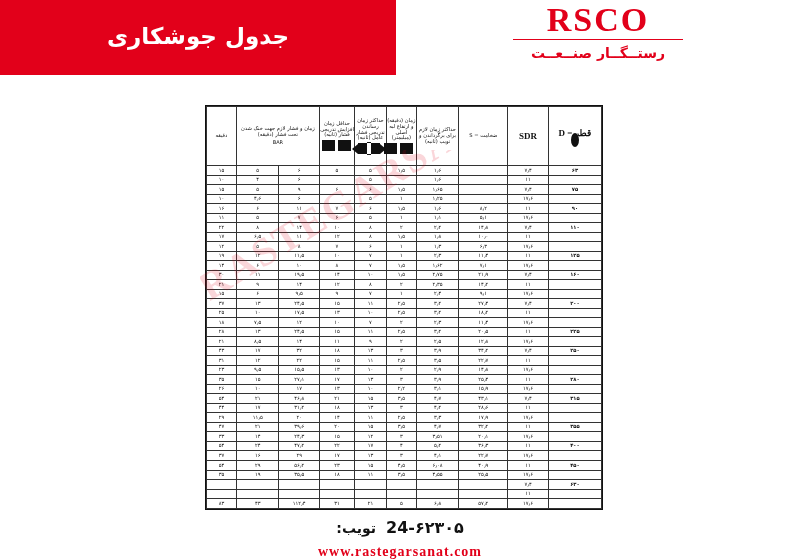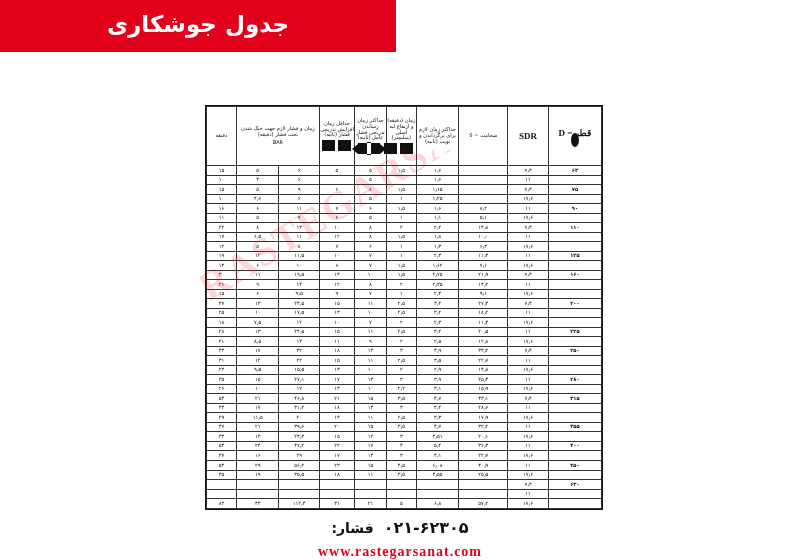--- a/index.html
+++ b/index.html
@@ -10,21 +10,21 @@
     overflow:hidden;
     position:relative;
   }
 
   
   .header{
     position:absolute;left:0;top:0;width:800px;height:63px;
     display:flex;flex-direction:row-reverse;
   }
   .header-red{
-    width:396px;height:52px;background:#e2001a;
+    width:396px;height:75px;background:#e2001a;
     display:flex;align-items:center;justify-content:center;
   }
   .header-title{
     color:#ffffff;font-size:23px;font-weight:bold;letter-spacing:0px;
     transform:translateY(-2px);
   }
   .header-white{
     width:404px;height:63px;background:#ffffff;
     display:flex;flex-direction:column;align-items:center;justify-content:center;
   }
@@ -132,20 +132,25 @@
     white-space:nowrap;direction:ltr;
     font-family:"Liberation Serif","DejaVu Serif",serif;
   }
 </style>
 </head>
 <body>
 
 <div class="header">
   <div class="header-red">
     <div class="header-title">جدول جوشکاری</div>
+  </div>
+  <div class="header-white">
+    <div class="logo-main">RSCO</div>
+    <div class="logo-rule"></div>
+    <div class="logo-sub">رستــگــار صنــعــت</div>
   </div>
 </div>
 
 <div class="table-wrap">
   <table class="weld">
     <colgroup>
       <col class="c-d">
         <col class="c-sdr">
         <col class="c-s">
         <col class="c-1">
@@ -641,18 +646,18 @@
       </tbody>
   </table>
 </div>
 
 <div class="watermark">
   <span>RASTEGARSANAT</span>
 </div>
 
 <div class="footer">
   <div class="footer-phone-box">
-    <span class="footer-phone-num">۰۲۱-۶۲۳۰۵</span>
-    <span class="footer-phone-label">فشار:</span>
+    <span class="footer-phone-num">24-۶۲۳۰۵</span>
+    <span class="footer-phone-label">تویب:</span>
   </div>
   <div class="footer-rule"></div>
   <div class="footer-site">www.rastegarsanat.com</div>
 </div>
 
 </body></html>

